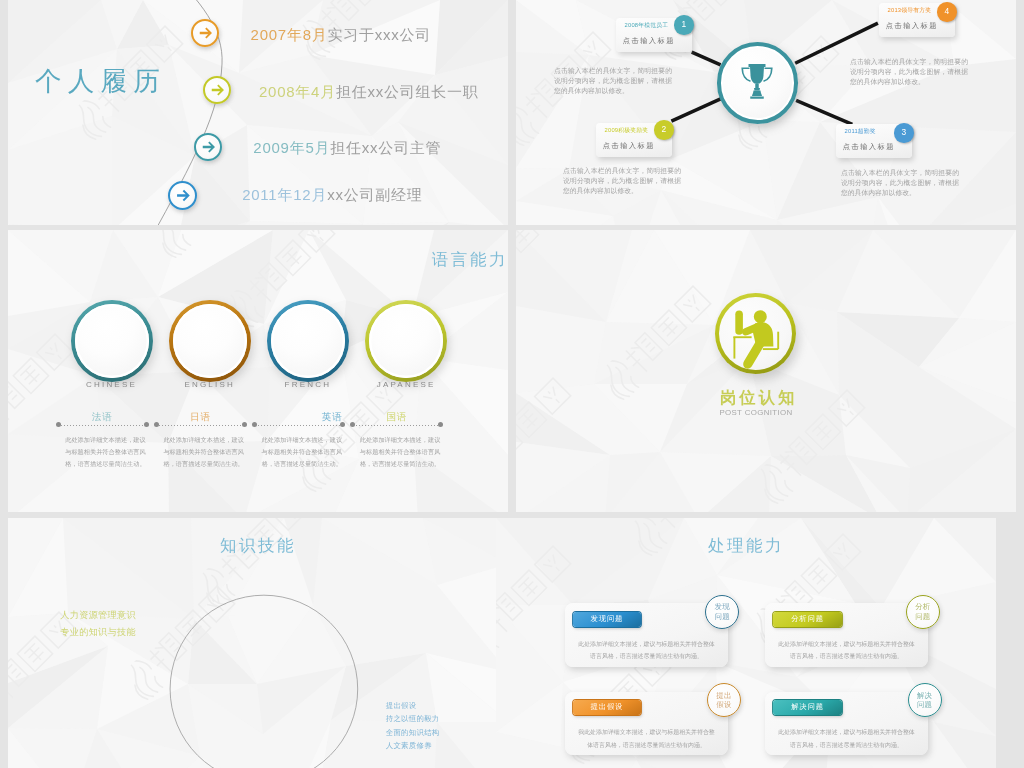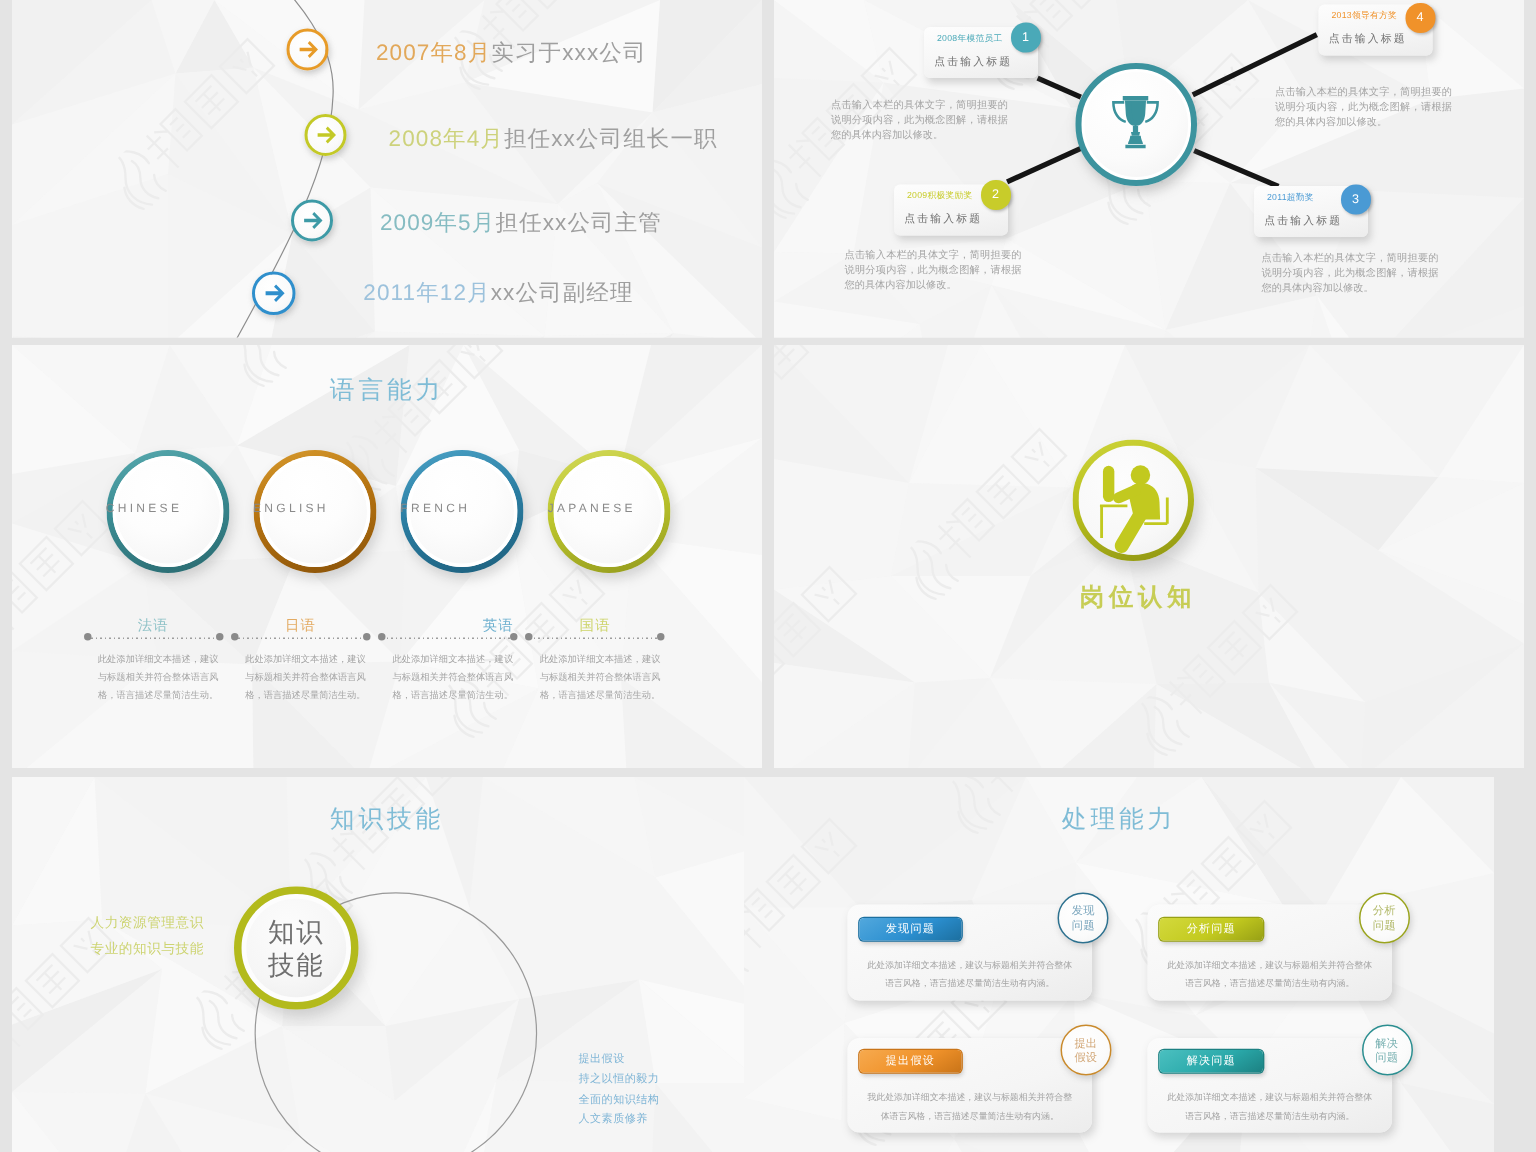--- a/index.html
+++ b/index.html
@@ -42,22 +42,22 @@
          box-shadow:2px 3px 5px rgba(120,120,120,.28);}
   .card2 .tag{position:absolute;left:8.6px;top:2.5px;font-size:5.8px;letter-spacing:.2px;}
   .card2 .ttl{position:absolute;left:6.8px;top:18px;font-size:7.2px;color:#6f6f6f;letter-spacing:1.5px;}
   .badge{position:absolute;width:19.5px;height:19.5px;border-radius:50%;
          color:#fff;font-size:8.4px;text-align:center;line-height:19.5px;
          box-shadow:1px 1px 2px rgba(90,90,90,.4);}
   .p2{position:absolute;font-size:6.8px;line-height:10.15px;color:#a4a4a4;width:118px;text-align:justify;}
 
   
   .lang{position:absolute;border-radius:50%;box-sizing:border-box;}
-  .langtxt{position:absolute;width:82px;text-align:left;font-size:8px;
-           letter-spacing:2.2px;color:#8a8a8a;}
+  .langtxt{position:absolute;width:82px;text-align:center;font-size:8px;
+           letter-spacing:2.2px;color:#8a8a8a;margin-top:46px;}
   .langlabel{position:absolute;font-size:9.6px;letter-spacing:.8px;white-space:nowrap;}
   .langbody{position:absolute;width:80.5px;font-size:6.18px;line-height:12.3px;
             color:#a3a3a3;text-align:justify;text-align-last:center;}
 
   
   .s4ring{position:absolute;left:199px;top:62.5px;width:81px;height:81px;border-radius:50%;
           box-sizing:border-box;border:4.2px solid transparent;
           background:radial-gradient(circle at 40% 32%,#fdfdfd 0%,#f8f8f8 60%,#eeeeee 100%) padding-box,
                      linear-gradient(165deg,#cdd43a 0%,#b9c01d 45%,#8f9512 100%) border-box;
           box-shadow:3px 6px 10px rgba(130,130,130,.33);}
@@ -130,20 +130,21 @@
           </svg>
         </div>
         <div class="wmg" style="left:58px;top:118px;transform:rotate(-45deg) scale(1.00);opacity:1.00">
           <svg width="148" height="40" viewBox="0 0 148 40">
             <use href="#wmk"></use>
           </svg>
         </div>
         <svg class="s1curve" style="position:absolute;left:0;top:0;width:500px;height:290px" viewBox="0 0 500 290">
           <path d="M160 -30 C192 0 216 30 214 64 C212 112 186 160 142 240" fill="none" stroke="#8e8e8e" stroke-width="0.8"></path>
         </svg>
+        <div class="s1-title">个人履历</div>
         <div class="ring arrow-ring" style="left:183.0px;top:19.0px;width:28.0px;height:28.0px;border:2.0px solid #e79b28;box-shadow:1px 2px 4px rgba(130,130,130,.4)">
           <svg width="28.0" height="28.0" viewBox="0 0 32 32" style="left:-2px;top:-2px">
             <path fill="#e79b28" d="M10 14.6h9.6l-3.4-3.4 1.5-1.6 6.3 6.4-6.3 6.4-1.5-1.6 3.4-3.4H10z"></path>
           </svg>
         </div>
         <div class="ring arrow-ring" style="left:195.0px;top:76.0px;width:28.0px;height:28.0px;border:2.0px solid #c3c927;box-shadow:1px 2px 4px rgba(130,130,130,.4)">
           <svg width="28.0" height="28.0" viewBox="0 0 32 32" style="left:-2px;top:-2px">
             <path fill="#c3c927" d="M10 14.6h9.6l-3.4-3.4 1.5-1.6 6.3 6.4-6.3 6.4-1.5-1.6 3.4-3.4H10z"></path>
           </svg>
         </div>
@@ -272,21 +273,21 @@
         <div class="wmg" style="left:-52px;top:196px;transform:rotate(-45deg) scale(1.00);opacity:1.00">
           <svg width="148" height="40" viewBox="0 0 148 40">
             <use href="#wmk"></use>
           </svg>
         </div>
         <div class="wmg" style="left:278px;top:240px;transform:rotate(-45deg) scale(1.00);opacity:1.00">
           <svg width="148" height="40" viewBox="0 0 148 40">
             <use href="#wmk"></use>
           </svg>
         </div>
-        <div class="title" style="left:0;width:500px;text-align:center;top:18.5px">语言能力</div>
+        <div class="title" style="left:0;width:500px;text-align:right;top:18.5px">语言能力</div>
         <div class="lang" style="left:62.5px;top:69.6px;width:82.0px;height:82.0px;border:4.6px solid transparent;background:radial-gradient(circle at 42% 30%,#ffffff 0%,#fdfdfd 42%,#f2f2f2 100%) padding-box,linear-gradient(165deg,#57a9ae 0%,#3a8b92 45%,#2a6a70 100%) border-box;box-shadow:2px 4px 8px rgba(130,130,130,.30),inset 0 0 0 2.4px #fff"></div>
         <div class="langtxt" style="left:62.5px;top:104.1px;width:82px">CHINESE</div>
         <div style="position:absolute;left:50.2px;top:194.8px;width:88.0px;height:1px;background:repeating-linear-gradient(to right,#9d9d9d 0 1px,transparent 1px 3px)"></div>
         <div style="position:absolute;left:47.7px;top:192.3px;width:5px;height:5px;border-radius:50%;background:#8a8a8a"></div>
         <div style="position:absolute;left:135.7px;top:192.3px;width:5px;height:5px;border-radius:50%;background:#8a8a8a"></div>
         <div class="langlabel" style="left:50.2px;top:180.5px;width:88.0px;text-align:center;color:#8fc2c7">法语</div>
         <div class="langbody" style="left:57.2px;top:203.5px">此处添加详细文本描述，建议与标题相关并符合整体语言风格，语言描述尽量简洁生动。</div>
         <div class="lang" style="left:160.7px;top:69.6px;width:82.0px;height:82.0px;border:4.6px solid transparent;background:radial-gradient(circle at 42% 30%,#ffffff 0%,#fdfdfd 42%,#f2f2f2 100%) padding-box,linear-gradient(165deg,#d79a2e 0%,#b5720f 45%,#8a530a 100%) border-box;box-shadow:2px 4px 8px rgba(130,130,130,.30),inset 0 0 0 2.4px #fff"></div>
         <div class="langtxt" style="left:160.7px;top:104.1px;width:82px">ENGLISH</div>
         <div style="position:absolute;left:148.4px;top:194.8px;width:88.0px;height:1px;background:repeating-linear-gradient(to right,#9d9d9d 0 1px,transparent 1px 3px)"></div>
@@ -357,20 +358,21 @@
             </g>
             <g fill="none" stroke="#c2c91f" stroke-width="1.9">
               <path d="M18.3 45.2h18.3"></path>
               <path d="M19.4 45.2v21.4"></path>
               <path d="M63.2 39.7v17.4"></path>
               <path d="M63.2 57.1H47.8"></path>
             </g>
           </svg>
         </div>
         <div class="s4cn">岗位认知</div>
+        <div class="s4en">POST COGNITION</div>
       </div>
     </div>
 <div class="slide" id="s5">
       <div class="layer">
         <svg class="poly" viewBox="0 0 500 290" preserveAspectRatio="none">
           <path fill="#efefef" d="M0 165L100 128L0 210Z"></path>
           <path fill="#f0f0f0" d="M186 101L249 166L180 166ZM338 148L418 135L323 202Z"></path>
           <path fill="#f2f2f2" d="M276 0L314 0L305 87ZM249 166L338 148L255 216ZM429 204L500 290L425 290Z"></path>
           <path fill="#f3f3f3" d="M55 0L183 0L186 101ZM89 211L138 290L63 290Z"></path>
           <path fill="#f4f4f4" d="M55 0L186 101L60 95ZM415 0L500 0L500 46ZM180 166L192 238L89 211ZM418 135L429 204L323 202Z"></path>
@@ -398,24 +400,20 @@
         </div>
         <div class="wmg" style="left:110px;top:160px;transform:rotate(-45deg) scale(1.00);opacity:1.00">
           <svg width="148" height="40" viewBox="0 0 148 40">
             <use href="#wmk"></use>
           </svg>
         </div>
         <div class="title" style="left:0;width:500px;text-align:center;top:17px">知识技能</div>
         <svg style="position:absolute;left:0;top:0;width:500px;height:290px" viewBox="0 0 500 290">
           <circle cx="255.9" cy="171" r="93.8" fill="none" stroke="#999" stroke-width="0.8"></circle>
         </svg>
-        <div class="bub" style="left:148.4px;top:72.6px;width:82.6px;height:82.6px;border:5.2px solid #b3ba1c;background:radial-gradient(circle at 42% 32%,#fcfcfc 0%,#f6f6f6 55%,#eaeaea 100%);box-shadow:3px 5px 9px rgba(125,125,125,.3),inset 0 0 0 3.2px #fdfdfd">
-          <div style="position:absolute;left:0;top:13.5px;width:72.2px;font-size:17.6px;letter-spacing:1.2px;color:#6f6f6f;text-align:center">知识</div>
-          <div style="position:absolute;left:0;top:35.8px;width:72.2px;font-size:17.6px;letter-spacing:1.2px;color:#6f6f6f;text-align:center">技能</div>
-        </div>
         <div class="s5line" style="left:27.9px;top:91.4px;color:#cdd472;width:100px;text-align:right;font-size:9.1px;letter-spacing:.35px">人力资源管理意识</div>
         <div class="s5line" style="left:27.9px;top:108.0px;color:#cdd472;width:100px;text-align:right;font-size:9.1px;letter-spacing:.35px">专业的知识与技能</div>
         <div class="s5line" style="left:377.7px;top:183.2px;color:#7fb5d6">提出假设</div>
         <div class="s5line" style="left:377.7px;top:196.4px;color:#7fb5d6">持之以恒的毅力</div>
         <div class="s5line" style="left:377.7px;top:209.6px;color:#7fb5d6">全面的知识结构</div>
         <div class="s5line" style="left:377.7px;top:222.8px;color:#7fb5d6">人文素质修养</div>
       </div>
     </div>
 <div class="slide" id="s6">
       <div class="layer">

